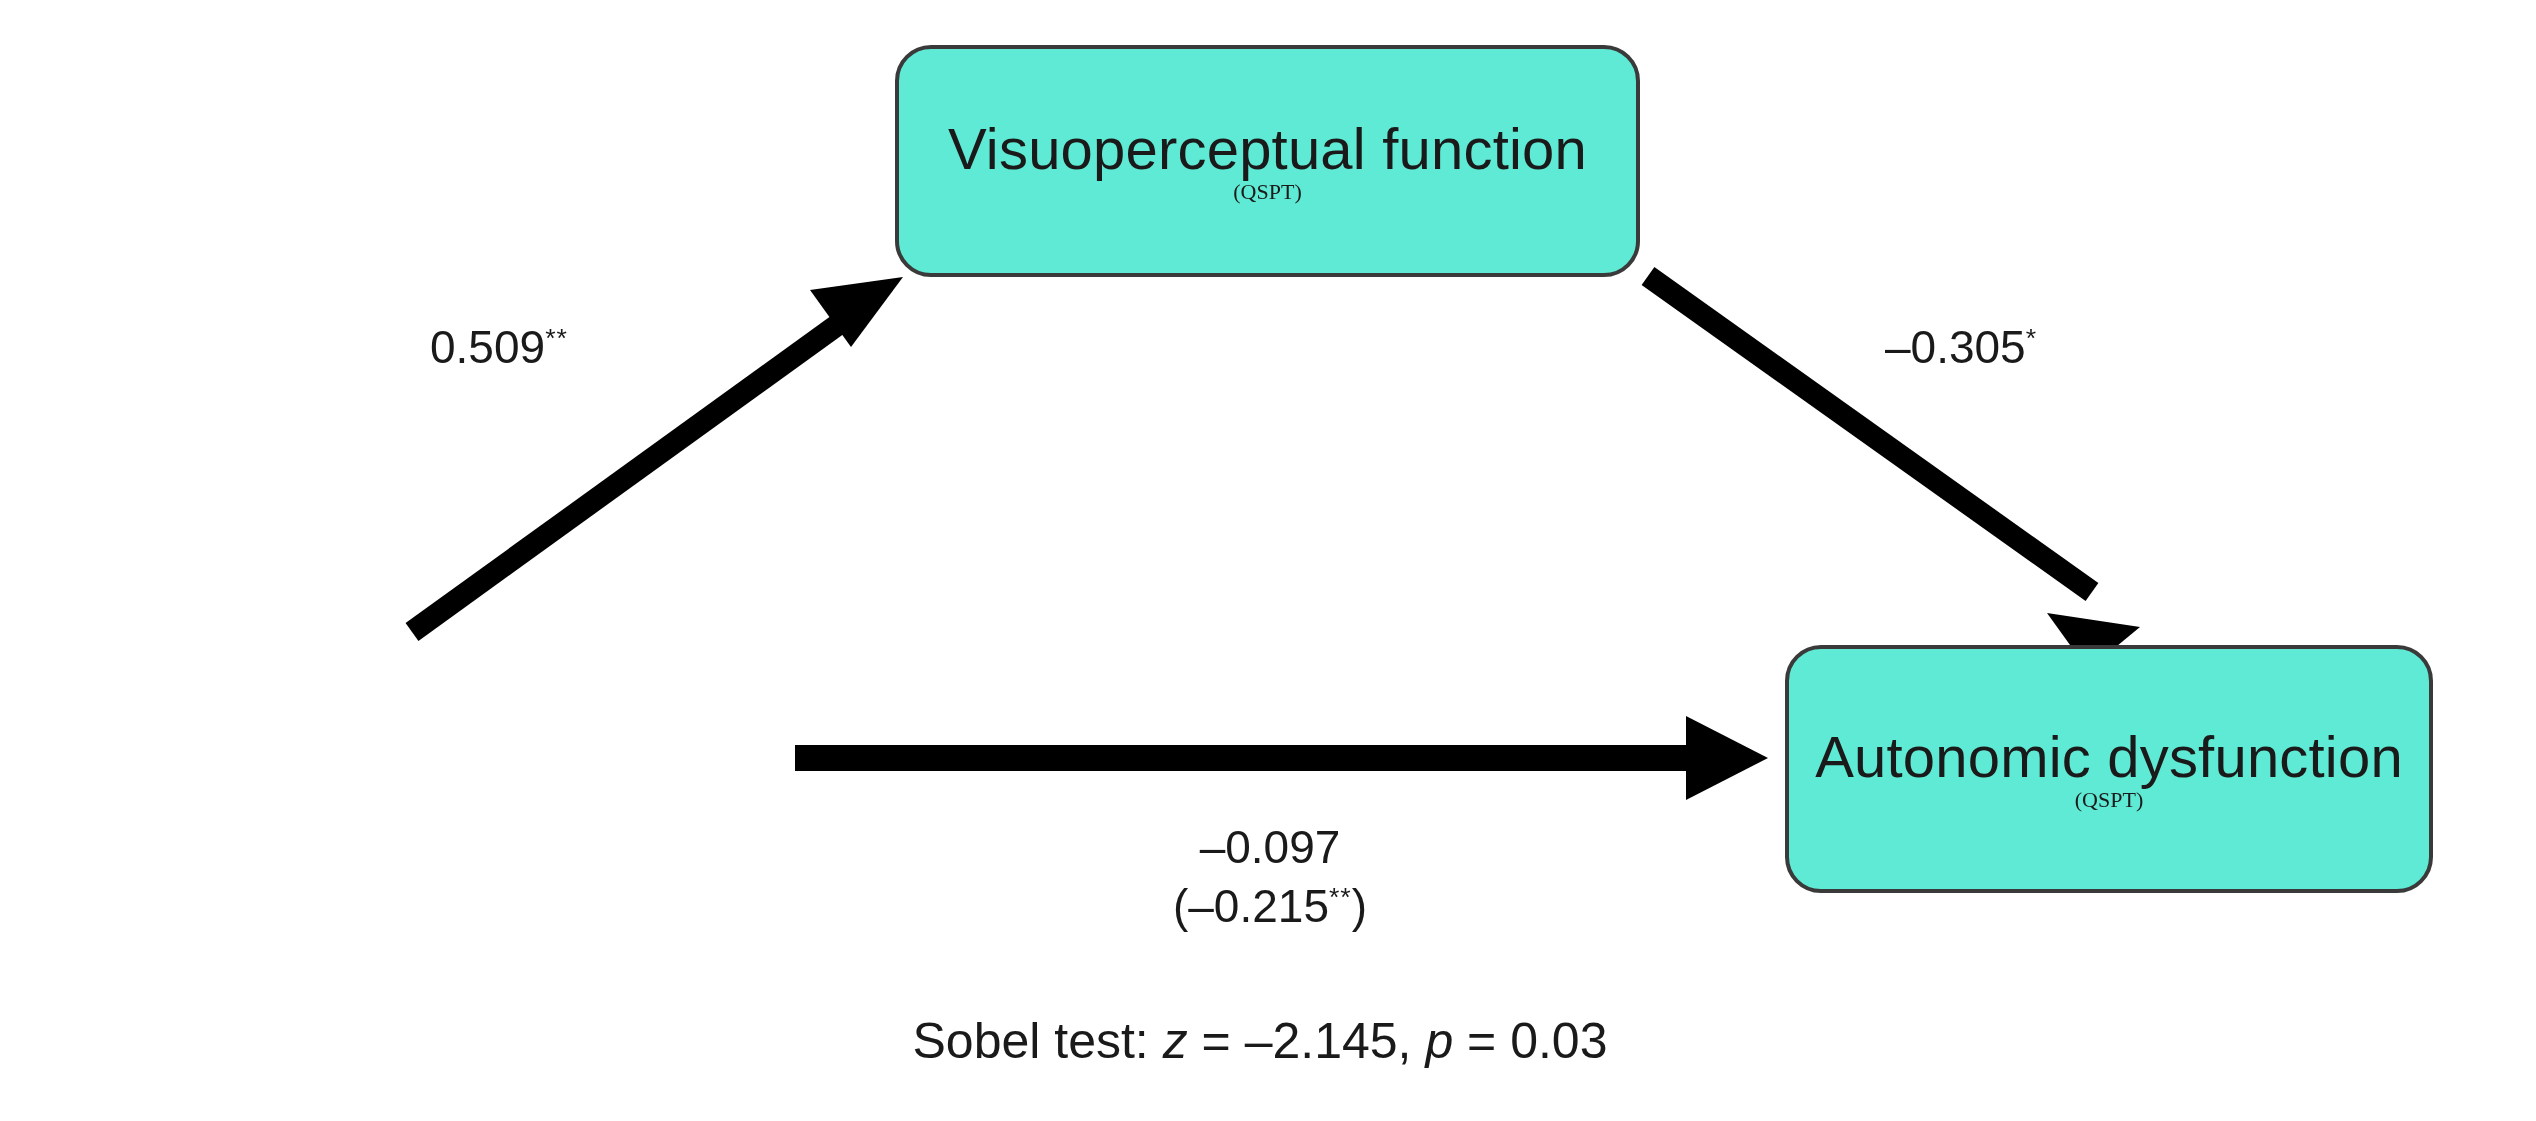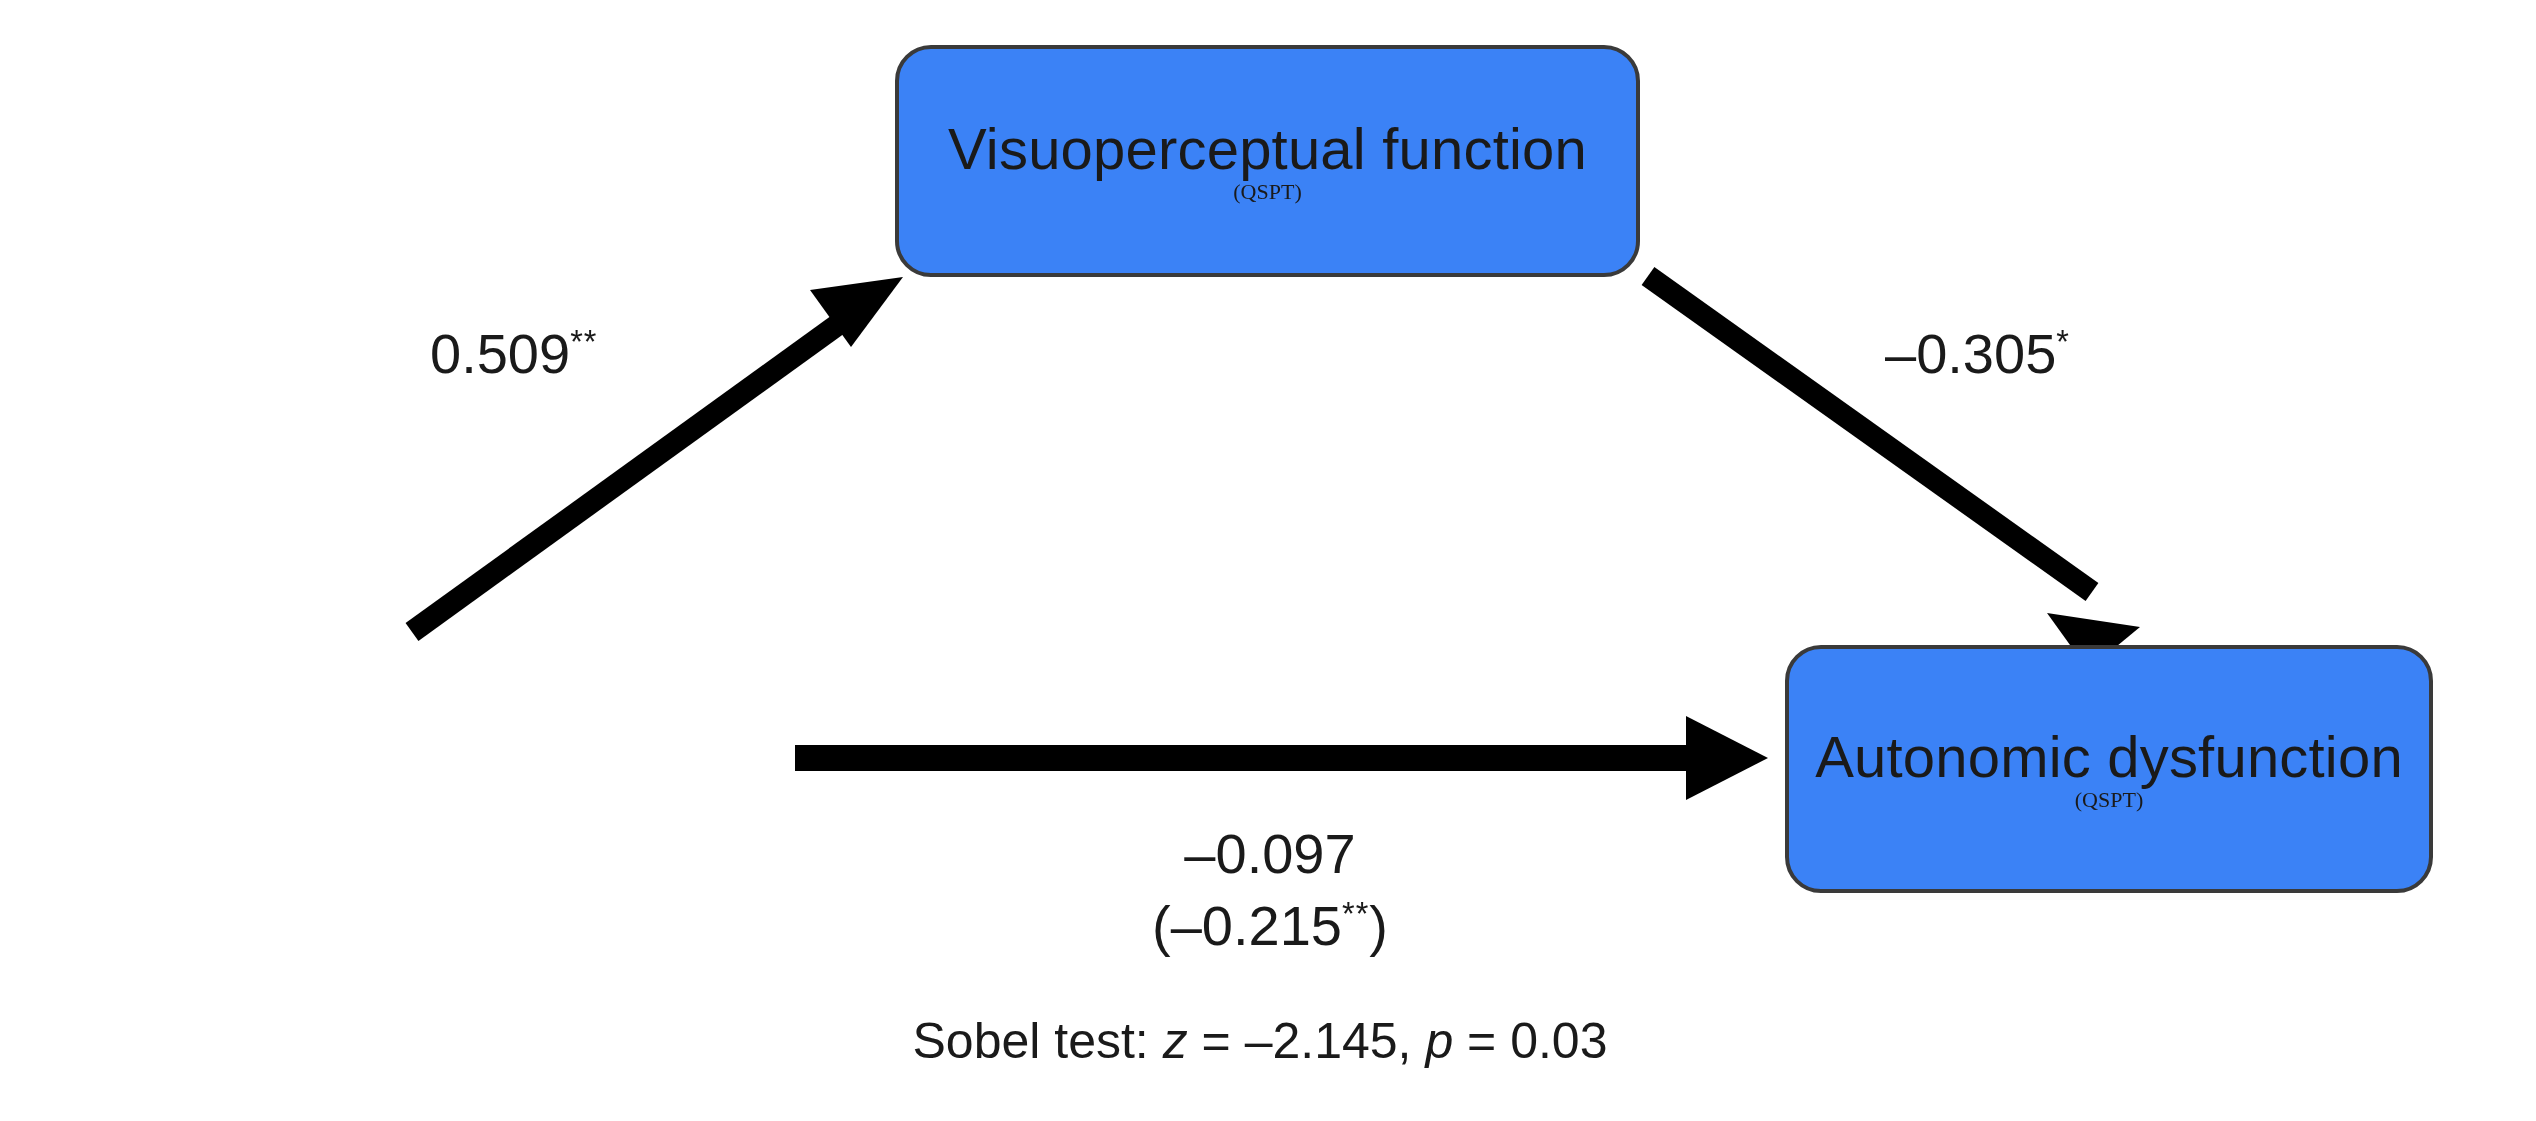--- a/index.html
+++ b/index.html
@@ -16,21 +16,21 @@
     font-family: "Liberation Sans", sans-serif;
     color: #1a1a1a;
   }
 
   
   .node {
     position: absolute;
     box-sizing: border-box;
     border: 4px solid #3a3a3a;
     border-radius: 36px;
-    background: #3b82f6;
+    background: #5eead4;
     display: flex;
     flex-direction: column;
     align-items: center;
     justify-content: center;
     text-align: center;
     line-height: 1.05;
   }
   .node-title {
     font-size: 58px;
     letter-spacing: 0.2px;
@@ -50,21 +50,21 @@
   #arrows {
     position: absolute;
     left: 0; top: 0;
     width: 2536px;
     height: 1121px;
   }
 
   
   .coef {
     position: absolute;
-    font-size: 56px;
+    font-size: 46px;
     white-space: nowrap;
     line-height: 1.28;
   }
   .coef sup {
     font-size: 0.58em;
     vertical-align: super;
     letter-spacing: 1px;
   }
   #coef-a      { left: 430px;  top: 318px; }
   #coef-b      { left: 1885px; top: 318px; }

